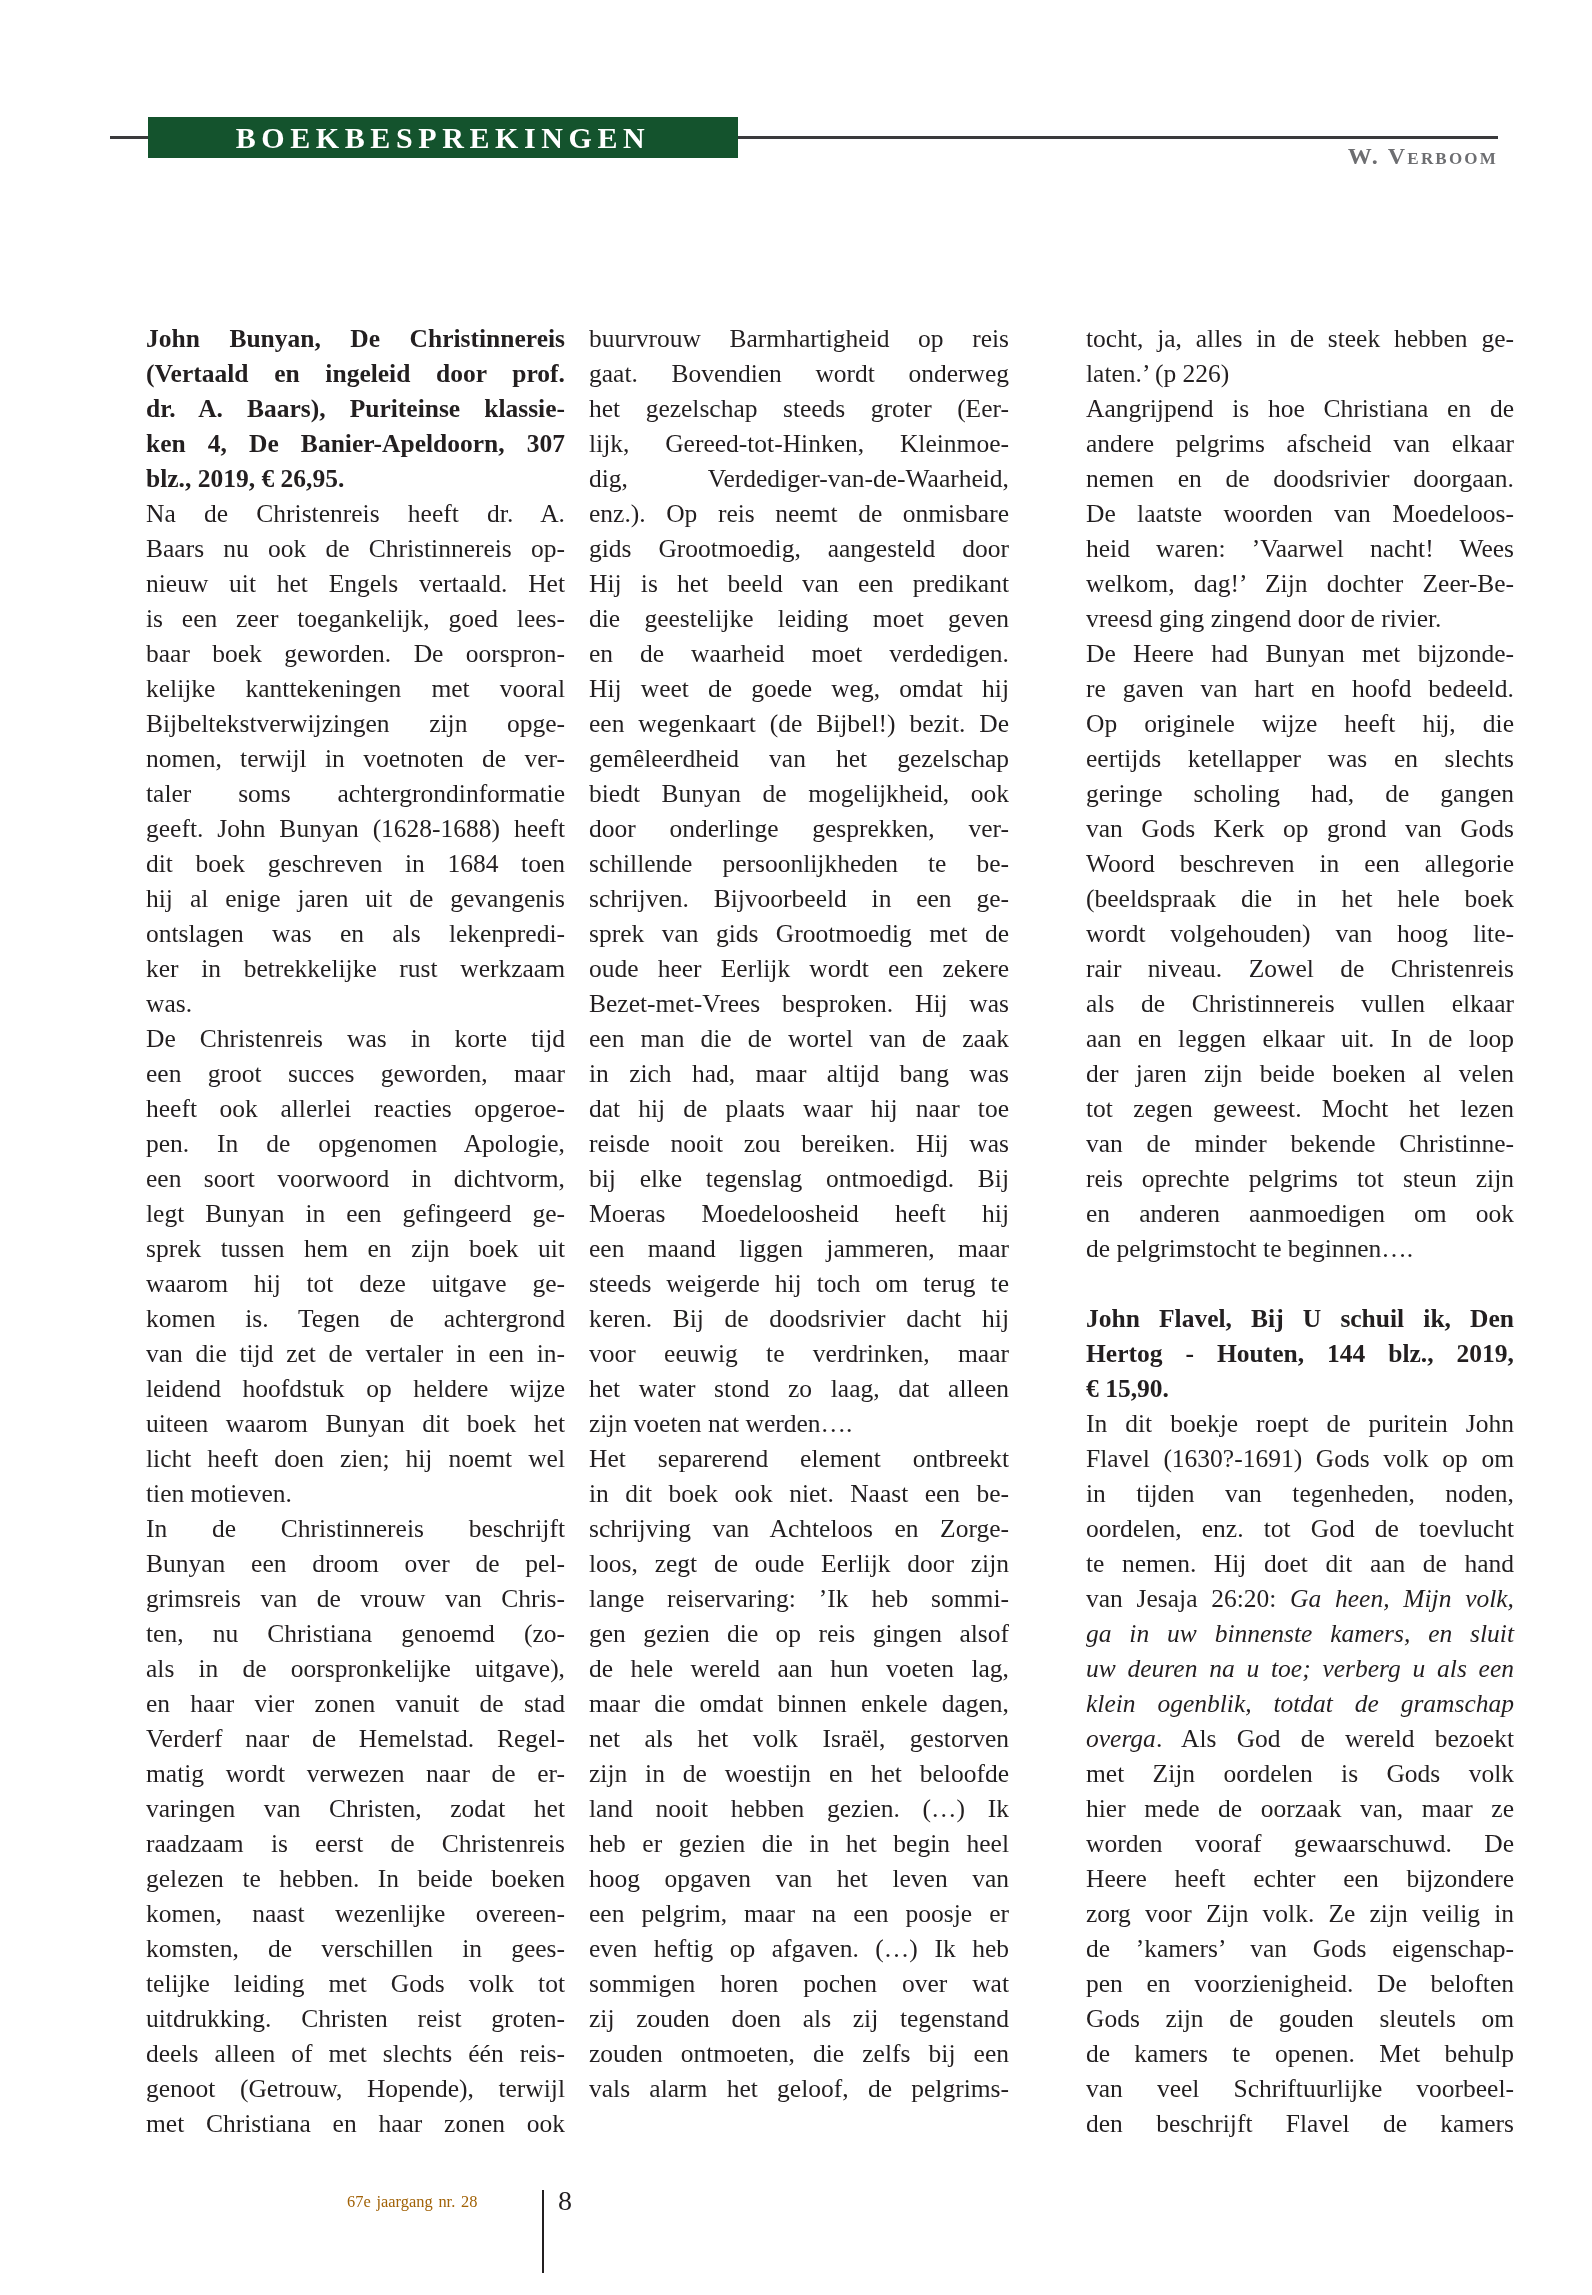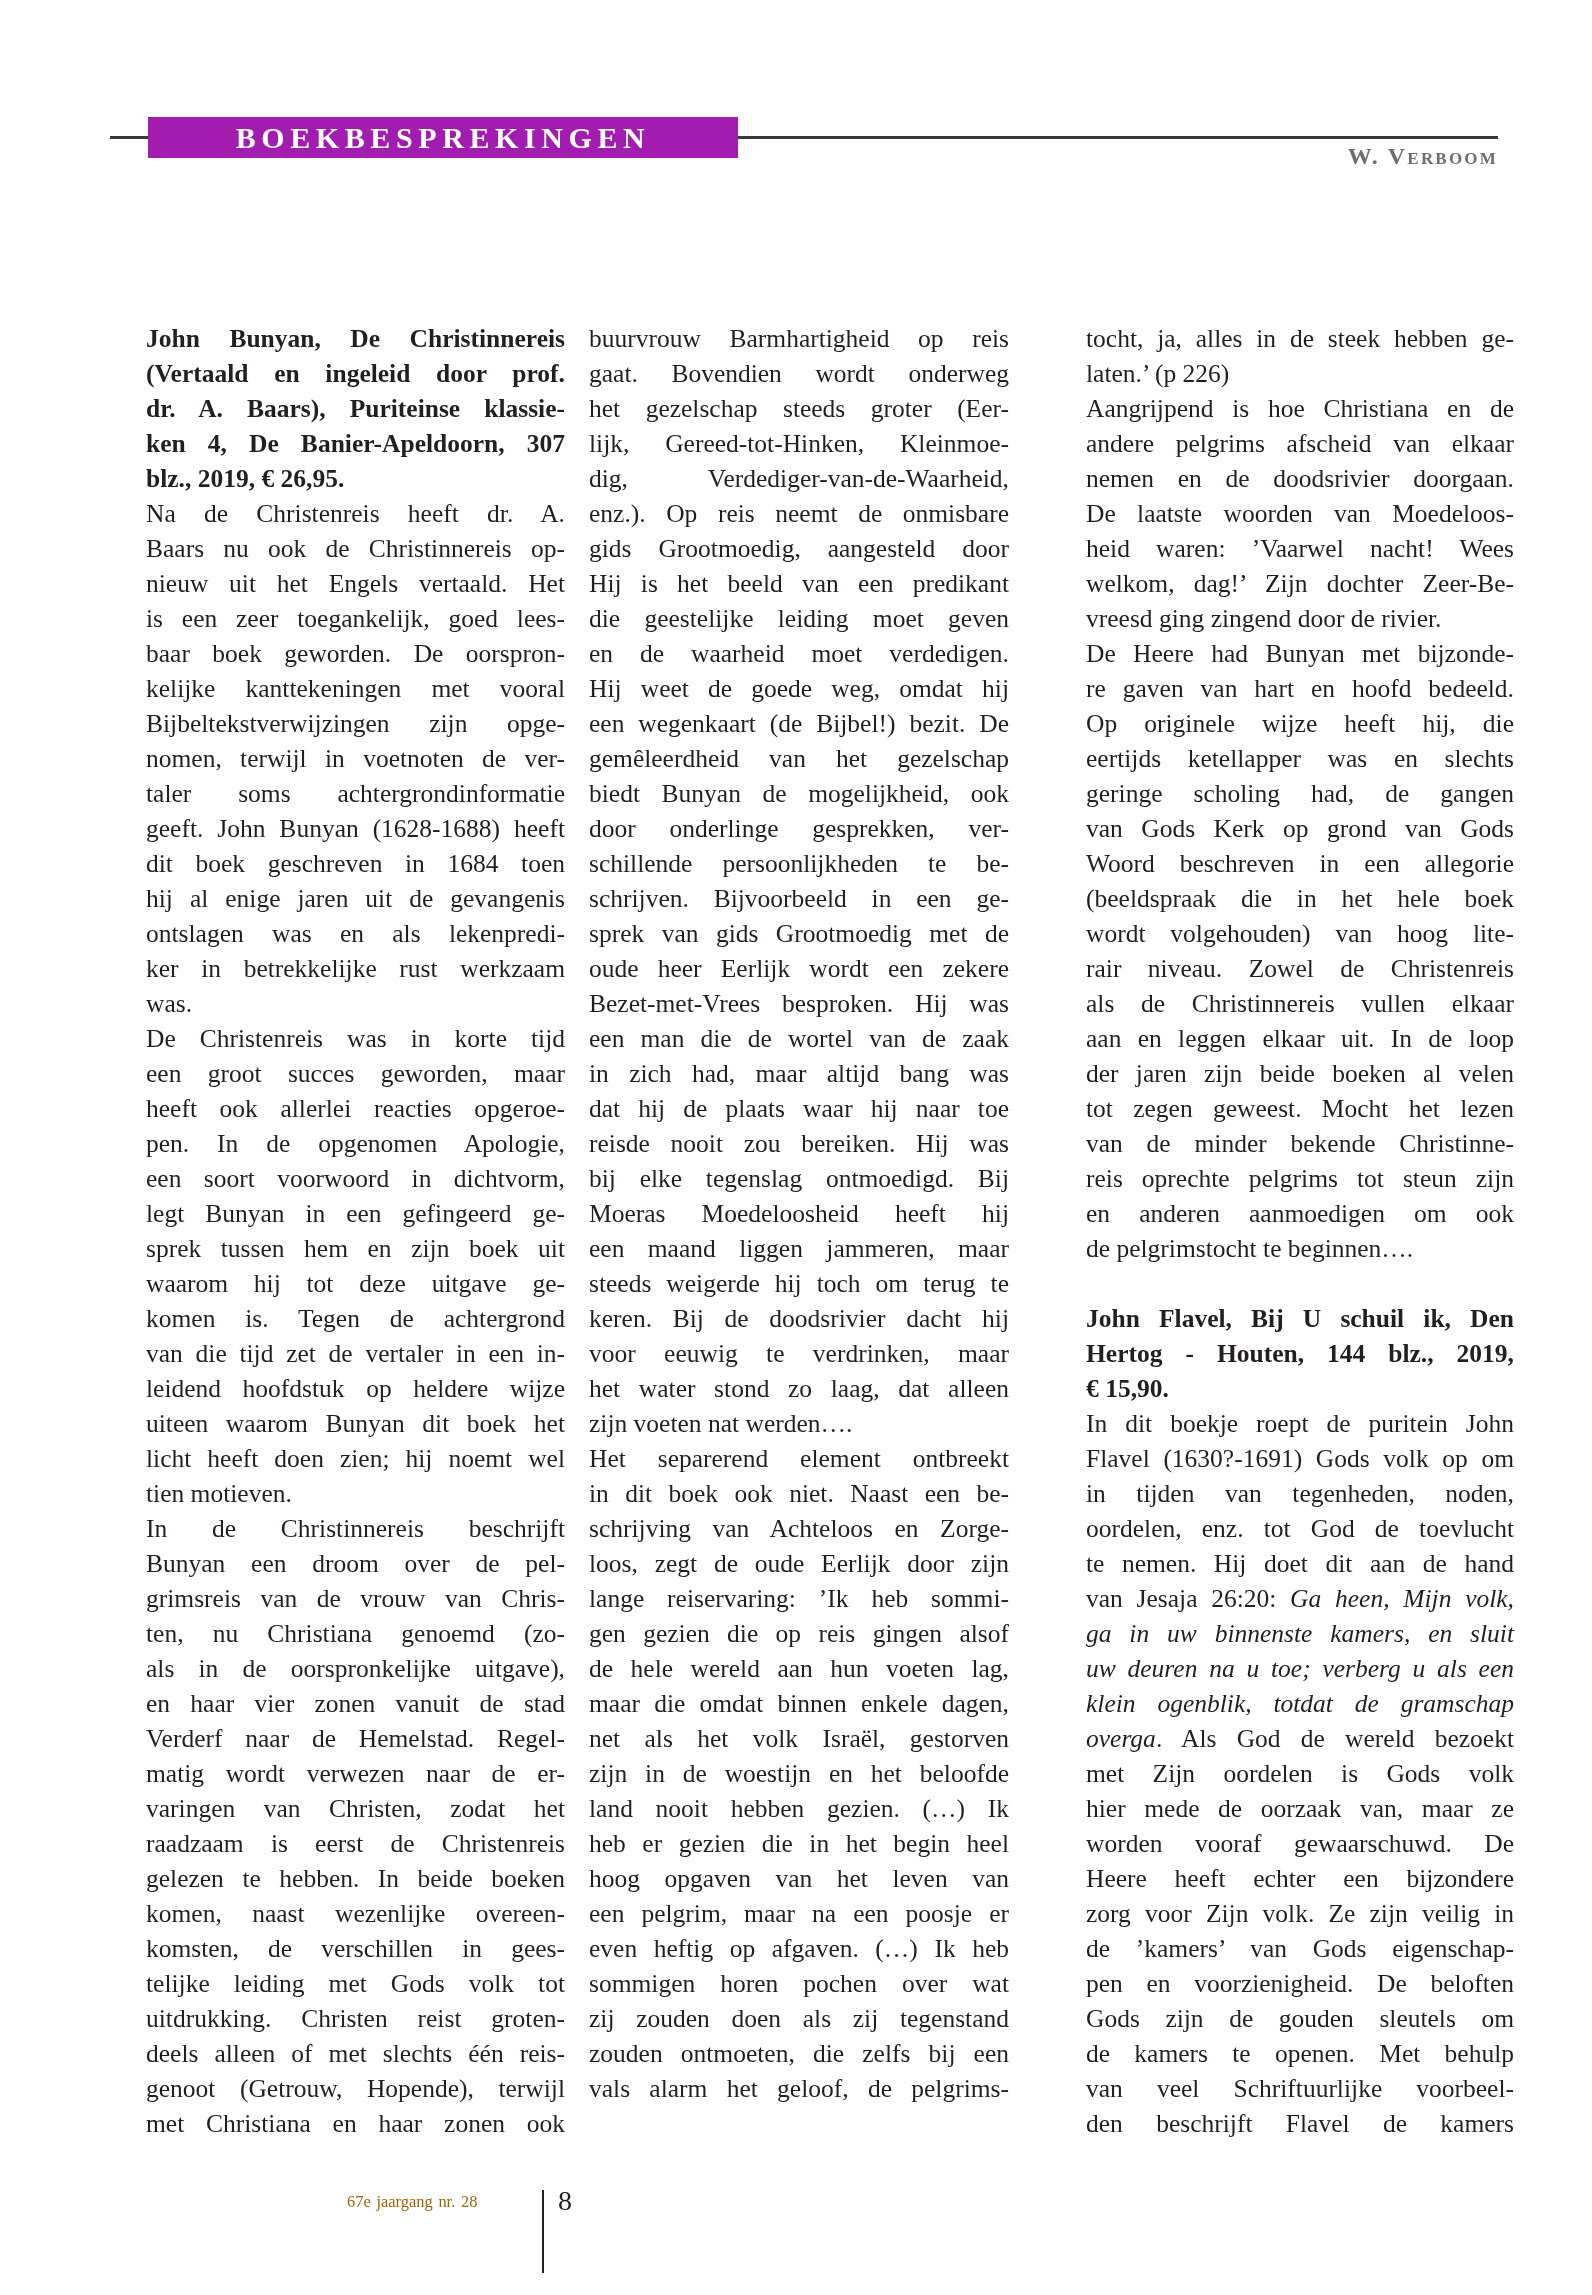--- a/index.html
+++ b/index.html
@@ -1,20 +1,20 @@
 <!DOCTYPE html>
 <html style="font-size:14px"><head>
 <meta charset="utf-8">
 <style>
   html, body { margin: 0; padding: 0; background: #ffffff; }
   body { width: 1592px; height: 2295px; position: relative; overflow: hidden;
          font-family: "Liberation Serif", "DejaVu Serif", serif; color: #231f20; }
 
   .header-rule { position: absolute; left: 110px; top: 136px; width: 1388px; height: 2.6px; background: #3a3a3c; }
-  .section-banner { position: absolute; left: 148px; top: 117px; width: 590px; height: 41px; background: #a21caf;
+  .section-banner { position: absolute; left: 148px; top: 117px; width: 590px; height: 41px; background: #14532d;
                     display: flex; align-items: center; justify-content: center; }
   .section-banner span { color: #ffffff; font-family: "Liberation Serif", "DejaVu Serif", serif; font-weight: bold;
                          font-size: 30px; letter-spacing: 5.6px; line-height: 1; padding-top: 1.7px; }
   .author { position: absolute; right: 94px; top: 143px; color: #6d6e71; font-weight: bold;
             font-size: 24px; letter-spacing: 2.2px; font-variant: small-caps; }
 
   .col { position: absolute; top: 321px; }
   .col1 { left: 110px; width: 419px; margin-left: 36px; }
   .col2 { left: 589px; width: 420px; }
   .col3 { left: 1066px; width: 428px; margin-left: 20px; }

